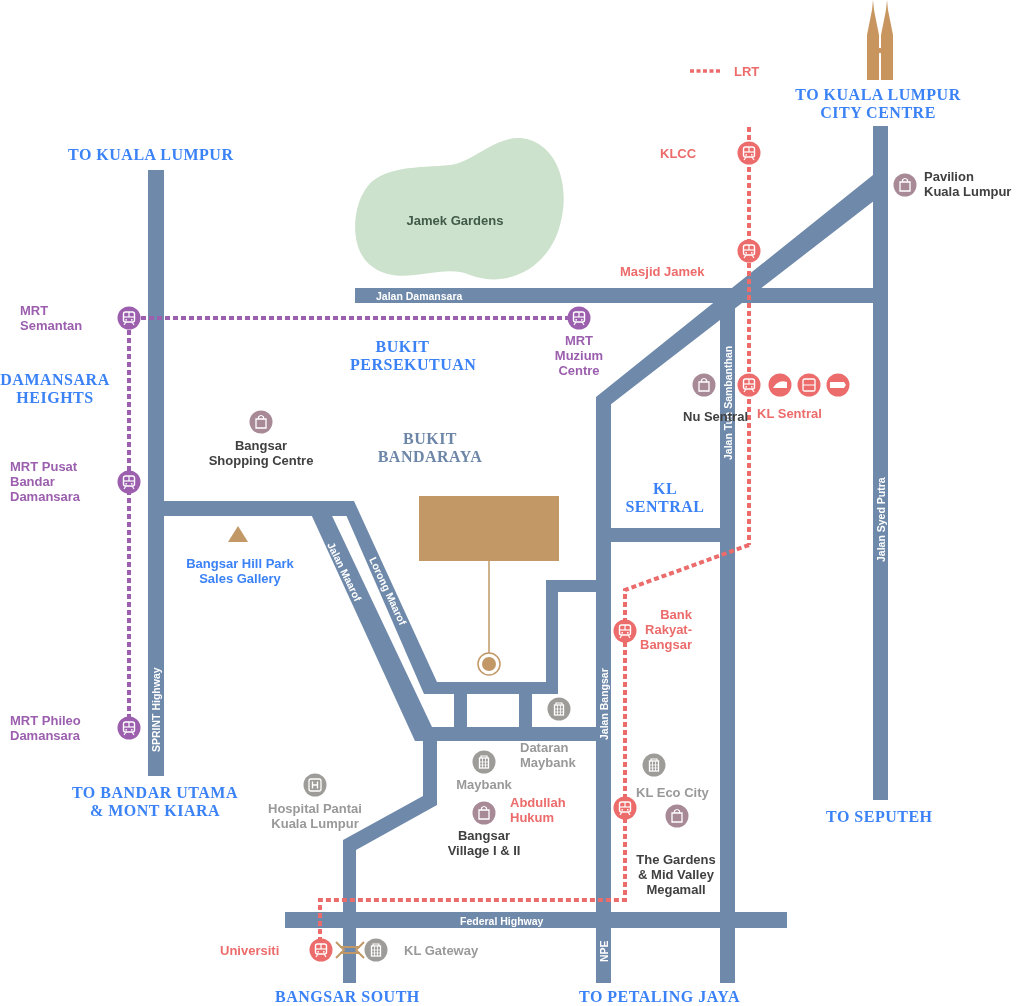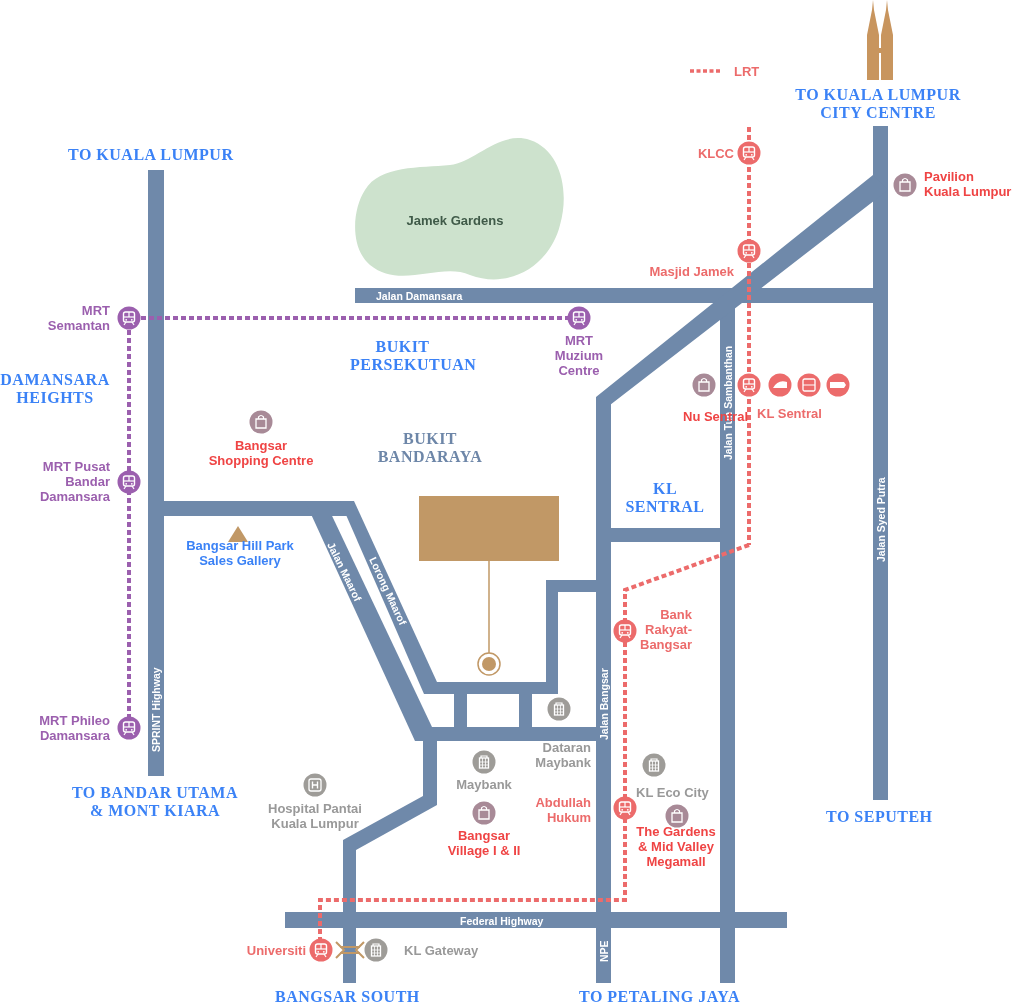--- a/index.html
+++ b/index.html
@@ -1,24 +1,24 @@
 <!DOCTYPE html>
 <html><head>
 <meta charset="utf-8">
 <style>
   html, body { margin:0; padding:0; background:#ffffff; }
   body { width:1021px; height:1006px; position:relative; overflow:hidden; font-family:"Liberation Sans", sans-serif; }
   #map { position:absolute; left:0; top:0; width:1021px; height:1006px; }
   .lbl { position:absolute; font-family:"Liberation Sans", sans-serif; font-weight:bold; font-size:13px; line-height:15px; white-space:nowrap; }
   .area { position:absolute; font-family:"Liberation Serif", serif; font-weight:bold; font-size:16px; line-height:18px; letter-spacing:0.5px; white-space:nowrap; }
   .c { text-align:center; }
-  .r { text-align:right; }
+  .r { text-align:left; }
   .mrt { color:#9b5fae; }
   .lrt { color:#ec6b6b; }
-  .mall { color:#ef4444; }
+  .mall { color:#404040; }
   .grey { color:#999999; }
   .gold { color:#3b82f6; }
   .bluegrey { color:#6d86a8; }
   .road { position:absolute; color:#ffffff; font-family:"Liberation Sans", sans-serif; font-weight:bold; font-size:10.5px; white-space:nowrap; line-height:12px; }
   .vert { transform-origin:left top; transform:rotate(-90deg); }
 </style>
 </head>
 <body>
 
 <svg id="map" width="1021" height="1006" viewBox="0 0 1021 1006">
@@ -295,35 +295,35 @@
 
 <div class="lbl mall" style="left:924px; top:169px;">
   <div>Pavilion</div>
   <div>Kuala Lumpur</div>
 </div>
 <div class="lbl mall" style="left:643px; top:409px;padding-left:40px;">Nu Sentral</div>
 <div class="lbl mall c" style="left:196px; top:438px; width:130px;">
   <div>Bangsar</div>
   <div>Shopping Centre</div>
 </div>
-<div class="lbl gold c" style="left:170px; top:538px; width:140px;">
+<div class="lbl gold c" style="left:170px; top:556px; width:140px;">
   <div>Bangsar Hill Park</div>
   <div>Sales Gallery</div>
 </div>
 <div class="lbl grey r" style="left:520px; top:740px; width:71px;">
   <div>Dataran</div>
   <div>Maybank</div>
 </div>
 <div class="lbl grey c" style="left:444px; top:777px; width:80px;">Maybank</div>
 <div class="lbl mall c" style="left:434px; top:828px; width:100px;">
   <div>Bangsar</div>
   <div>Village I &amp; II</div>
 </div>
 <div class="lbl grey" style="left:636px; top:785px;">KL Eco City</div>
-<div class="lbl mall c" style="left:628px; top:824px; width:96px;">
+<div class="lbl mall c" style="left:628px; top:852px; width:96px;">
   <div>The Gardens</div>
   <div>&amp; Mid Valley</div>
   <div>Megamall</div>
 </div>
 <div class="lbl grey c" style="left:254px; top:801px; width:122px;">
   <div>Hospital Pantai</div>
   <div>Kuala Lumpur</div>
 </div>
 <div class="lbl grey" style="left:404px; top:943px;">KL Gateway</div>
 

